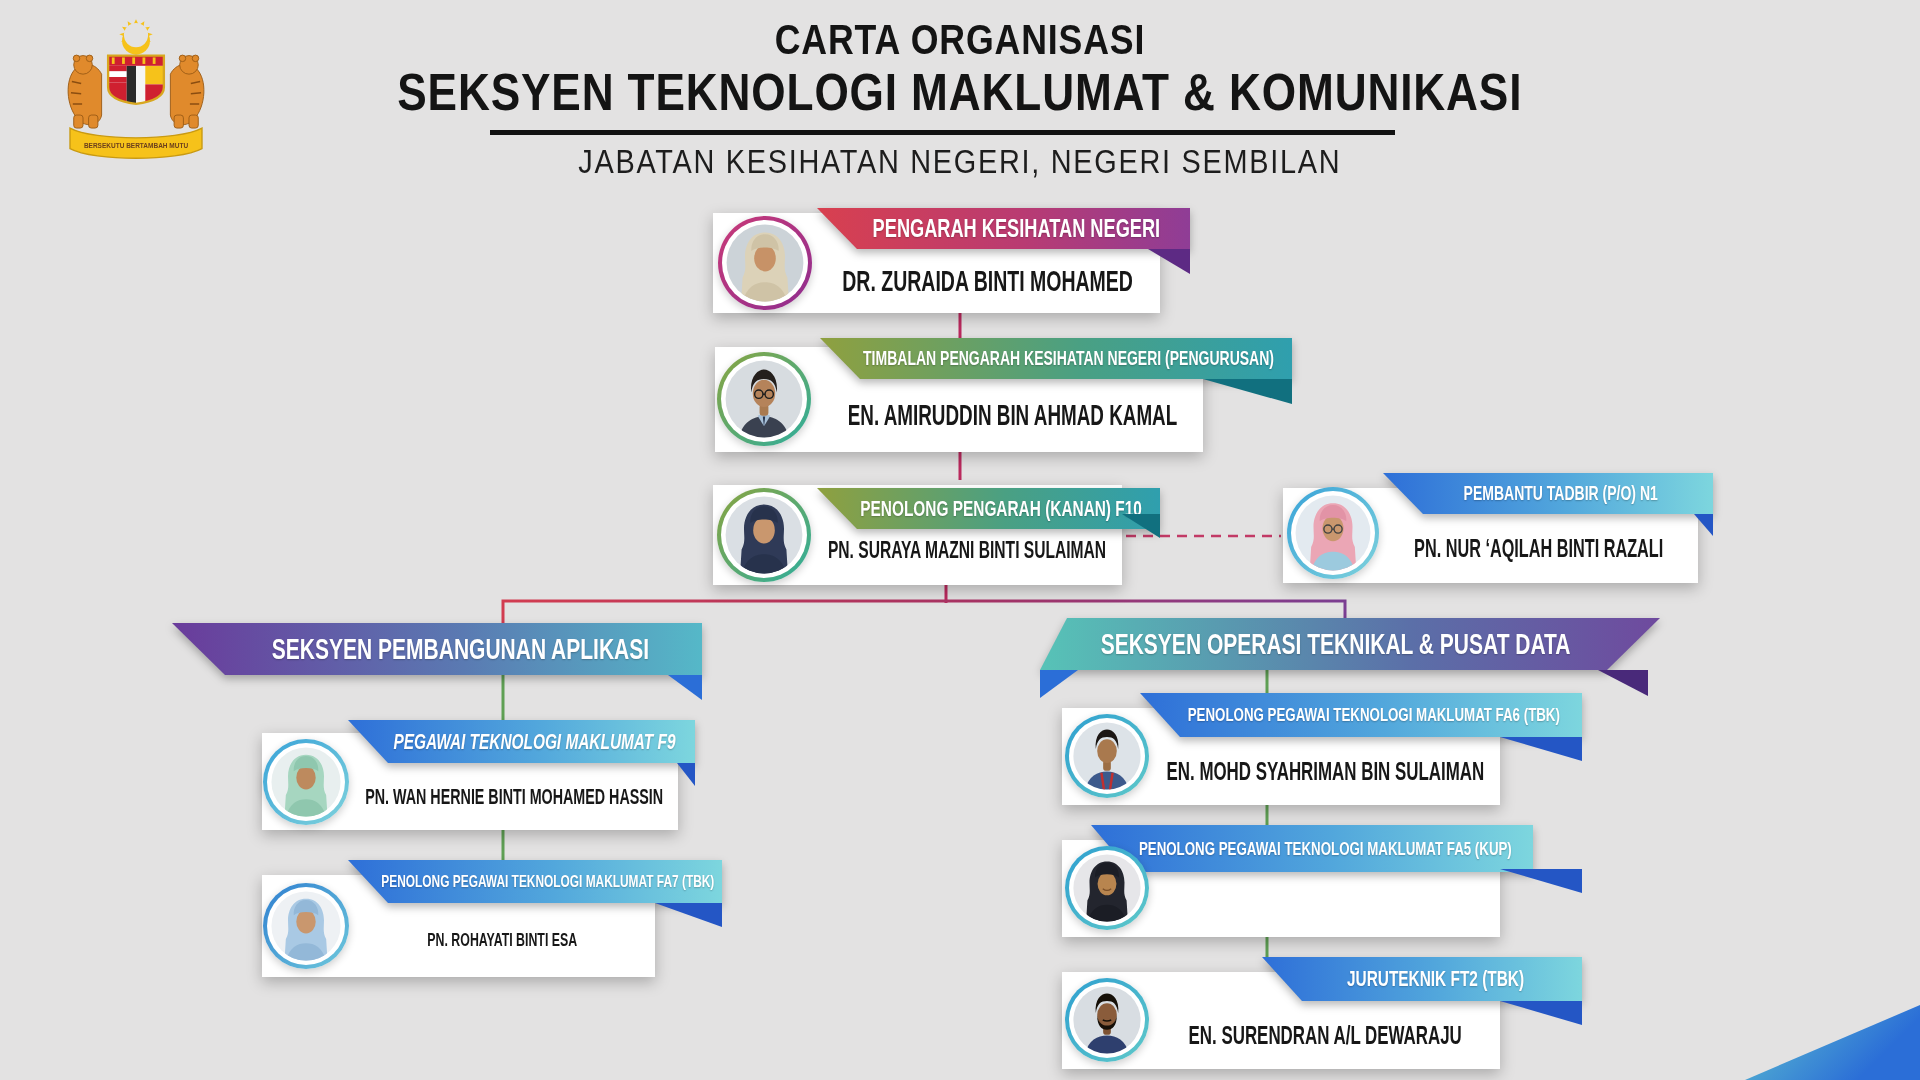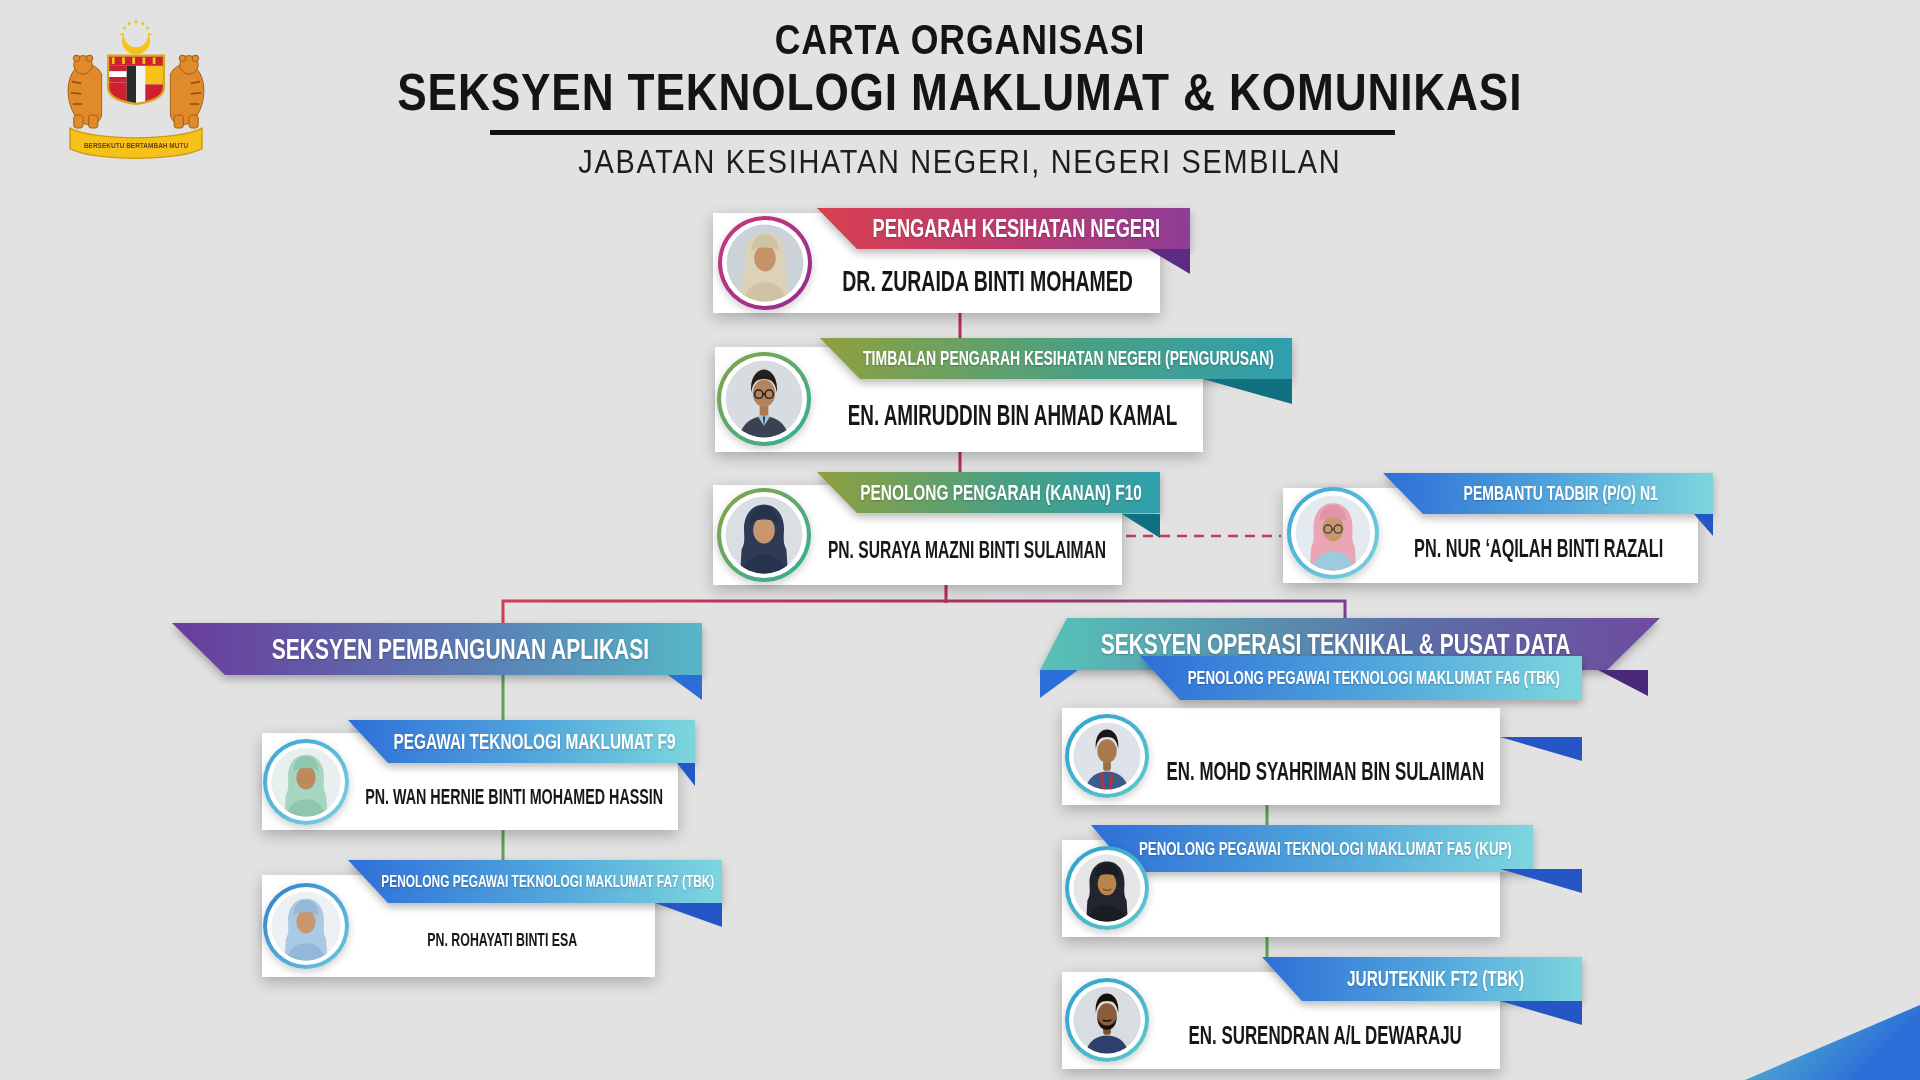--- a/index.html
+++ b/index.html
@@ -32,27 +32,27 @@
   .cb-ft2{left:1062px;top:972px;width:438px;height:97px;}
 
   
   .bw{position:absolute;z-index:3;filter:drop-shadow(0 4px 4px rgba(0,0,0,0.28));}
   .bn{width:100%;height:100%;display:flex;align-items:center;justify-content:center;
       clip-path:polygon(0 0,100% 0,100% 100%,40px 100%);
       color:#fff;font-weight:bold;padding-left:26px;box-sizing:border-box;}
   .bn span{text-shadow:0 1px 2px rgba(0,0,0,0.25);}
   .bw-1{left:817px;top:208px;width:373px;height:41px;}     .bw-1 .bn{font-size:26px;}
   .bw-2{left:820px;top:338px;width:472px;height:41px;}     .bw-2 .bn{font-size:20px;text-align:right;}
-  .bw-3{left:817px;top:472px;width:343px;height:41px;}     .bw-3 .bn{font-size:22px;}
+  .bw-3{left:817px;top:488px;width:343px;height:41px;}     .bw-3 .bn{font-size:22px;}
   .bw-s{left:1383px;top:473px;width:330px;height:41px;}    .bw-s .bn{font-size:20px;}
   .bw-secL{left:172px;top:623px;width:530px;height:52px;}  .bw-secL .bn{font-size:30px;clip-path:polygon(0 0,100% 0,100% 100%,53px 100%);padding-left:46px;}
-  .bw-f9{left:348px;top:720px;width:347px;height:43px;}    .bw-f9 .bn{font-size:22px;}
+  .bw-f9{left:348px;top:720px;width:347px;height:43px;font-style:italic;}    .bw-f9 .bn{font-size:22px;}
   .bw-fa7{left:348px;top:860px;width:374px;height:43px;}   .bw-fa7 .bn{font-size:17px;}
   .bw-secR{left:1040px;top:618px;width:620px;height:52px;} .bw-secR .bn{font-size:30px;clip-path:polygon(27px 0,100% 0,calc(100% - 53px) 100%,0 100%);padding:0 48px 0 20px;}
-  .bw-fa6{left:1140px;top:656px;width:442px;height:44px;}  .bw-fa6 .bn{font-size:19px;}
+  .bw-fa6{left:1140px;top:693px;width:442px;height:44px;}  .bw-fa6 .bn{font-size:19px;}
   .bw-fa5{left:1091px;top:825px;width:442px;height:47px;}  .bw-fa5 .bn{font-size:19px;}
   .bw-ft2{left:1262px;top:957px;width:320px;height:44px;}  .bw-ft2 .bn{font-size:22px;}
 
   .g-top{background:linear-gradient(90deg,#d8404f,#b93b72 55%,#8f3d96);}
   .g-olive{background:linear-gradient(90deg,#8fa03f,#4aa083 55%,#2f9fae);}
   .g-blue{background:linear-gradient(90deg,#2e6fd8,#52a7dc 55%,#7dd6de);}
   .g-secL{background:linear-gradient(90deg,#6a3b9b,#5a7ab2 55%,#55b8c8);}
   .g-secR{background:linear-gradient(90deg,#57c3b7,#5b6fa8 60%,#6f4a9e);text-align:right;}
 
   

